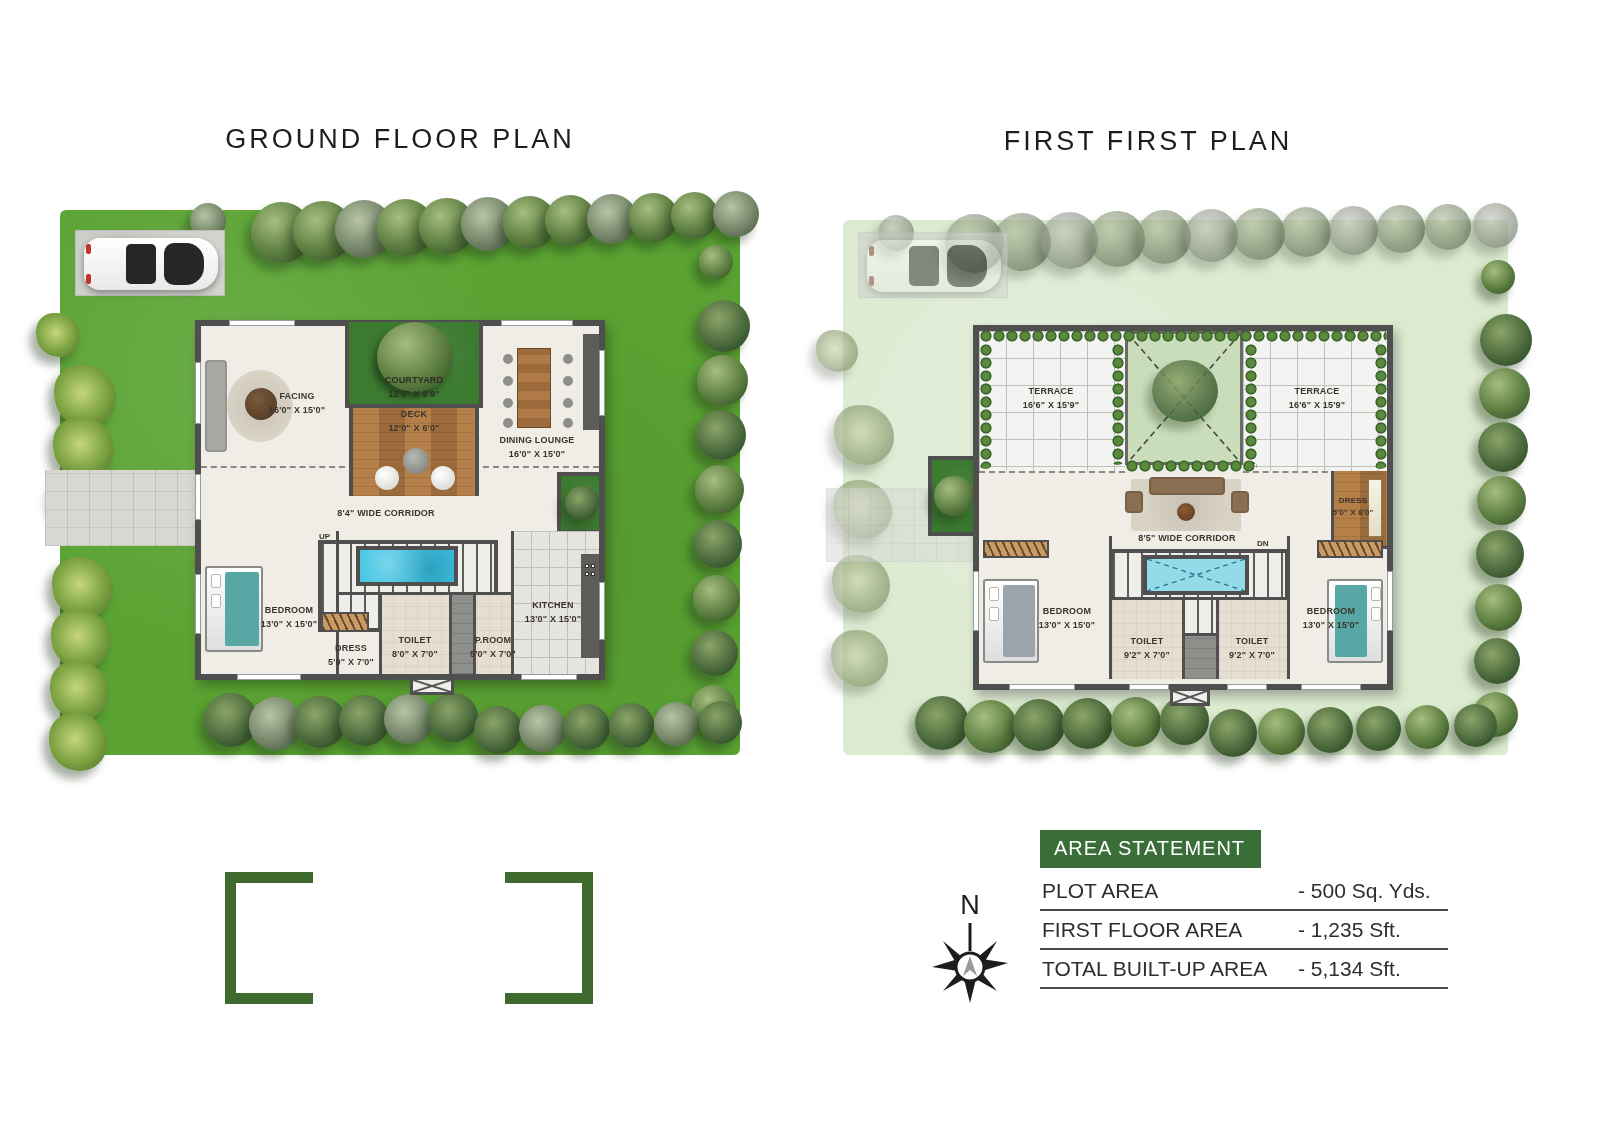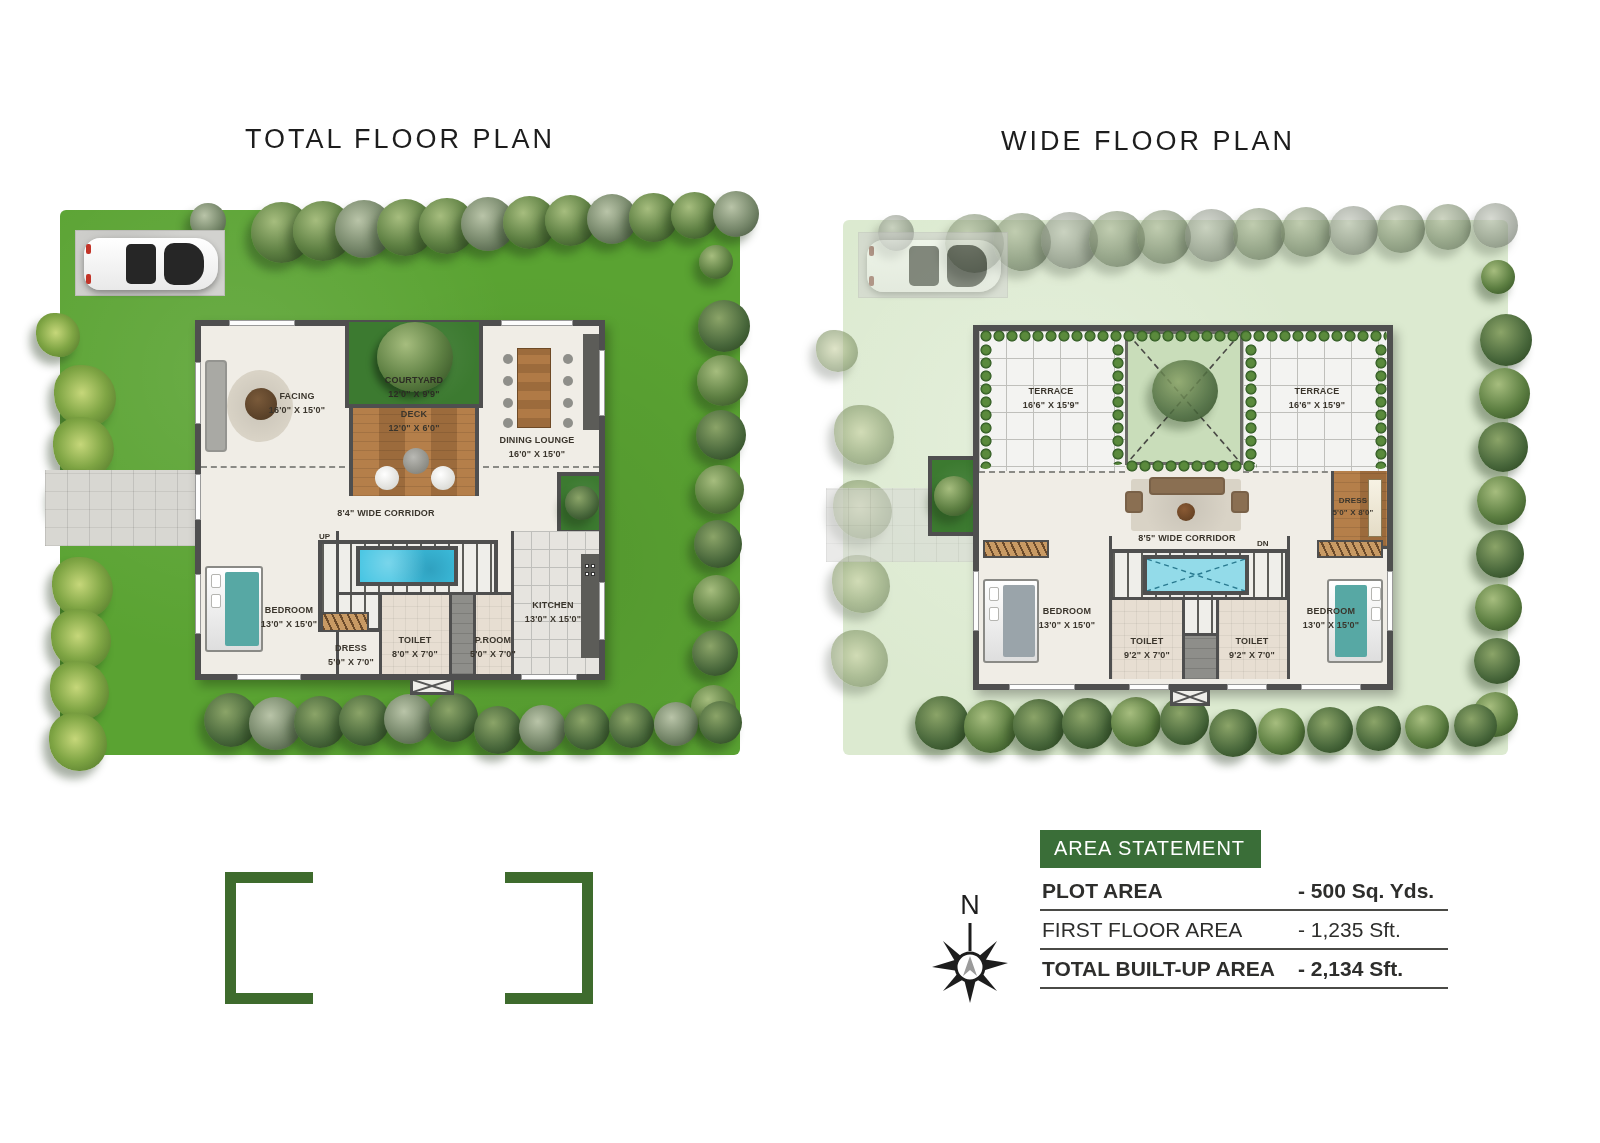--- a/index.html
+++ b/index.html
@@ -80,27 +80,27 @@
   .badge .l2{font-size:31px;font-weight:700;color:#252523;margin-top:8px;}
 
   .compass{position:absolute;text-align:center;}
   .compass .n{font-size:27px;color:#1d1d1d;font-weight:400;}
 
   .area{position:absolute;width:408px;}
   .area .hdr{display:inline-block;background:var(--header-green);color:#fff;font-size:20px;letter-spacing:1px;padding:7px 16px 8px 14px;}
   .area table{border-collapse:collapse;width:100%;margin-top:4px;}
   .area td{border-bottom:2px solid #4a4a46;font-size:21px;color:#2e2e2c;padding:7px 0 6px 2px;}
   .area td.val{width:152px;}
-  .area tr.b td{font-weight:700;margin-top:8px;}
+  .area tr.b td{font-weight:400;margin-top:8px;}
 </style>
 </head>
 <body>
 
-<div class="plan-title" style="left:40px;top:124px;width:720px;">TOTAL FLOOR PLAN</div>
-<div class="plan-title" style="left:818px;top:126px;width:660px;">WIDE FLOOR PLAN</div>
+<div class="plan-title" style="left:40px;top:124px;width:720px;">GROUND FLOOR PLAN</div>
+<div class="plan-title" style="left:818px;top:126px;width:660px;">FIRST FIRST PLAN</div>
 
 <div class="plan gf" style="left:40px;top:185px;width:720px;height:590px;">
   <div class="lawn" style="left:20px;top:25px;width:680px;height:545px;"></div>
   <div id="gf-trees" class="abs" style="left:0;top:0;width:100%;height:100%;">
       <div class="tree t3" style="left: 150px; top: 18px; width: 36px; height: 36px;"></div>
       <div class="tree t1" style="left: 211px; top: 17px; width: 61.2px; height: 61.2px;"></div>
       <div class="tree t1" style="left: 253px; top: 16px; width: 59.8px; height: 59.8px;"></div>
       <div class="tree t3" style="left: 295px; top: 15px; width: 58.4px; height: 58.4px;"></div>
       <div class="tree t1" style="left: 337px; top: 14px; width: 57px; height: 57px;"></div>
       <div class="tree t1" style="left: 379px; top: 13px; width: 55.6px; height: 55.6px;"></div>
@@ -461,17 +461,17 @@
         <tr class="b">
           <td>PLOT AREA</td>
           <td class="val">- 500 Sq. Yds.</td>
         </tr>
     <tr>
           <td>FIRST FLOOR AREA</td>
           <td class="val">- 1,235 Sft.</td>
         </tr>
     <tr class="b">
           <td>TOTAL BUILT-UP AREA</td>
-          <td class="val">- 2,134 Sft.</td>
+          <td class="val">- 5,134 Sft.</td>
         </tr>
   </tbody>
     </table>
 </div>
 
 </body></html>

